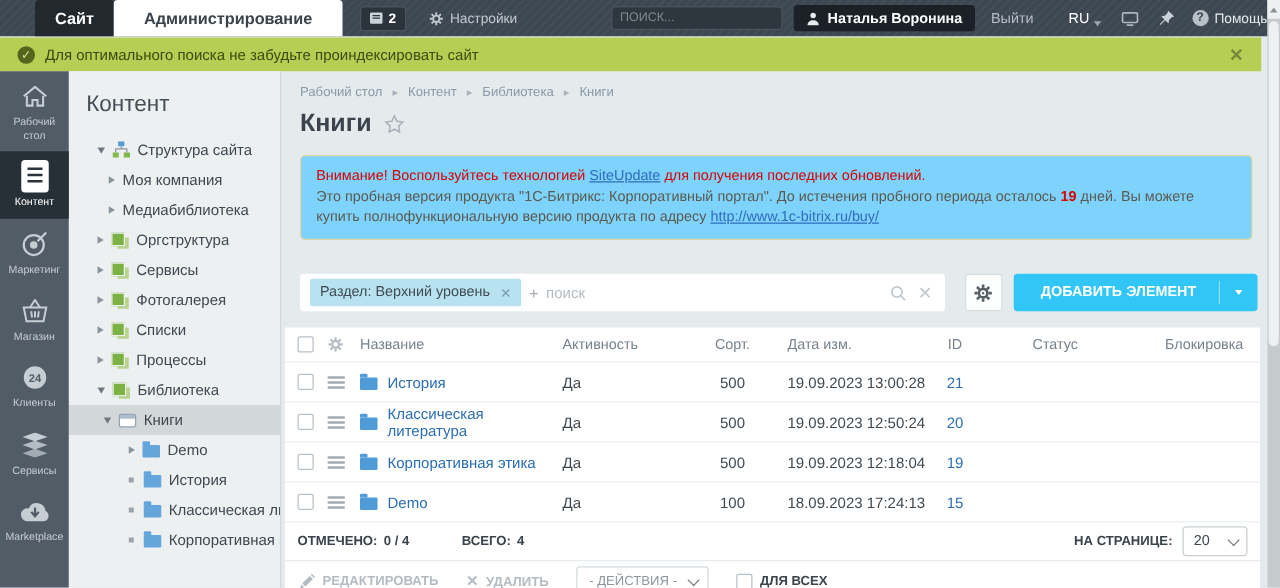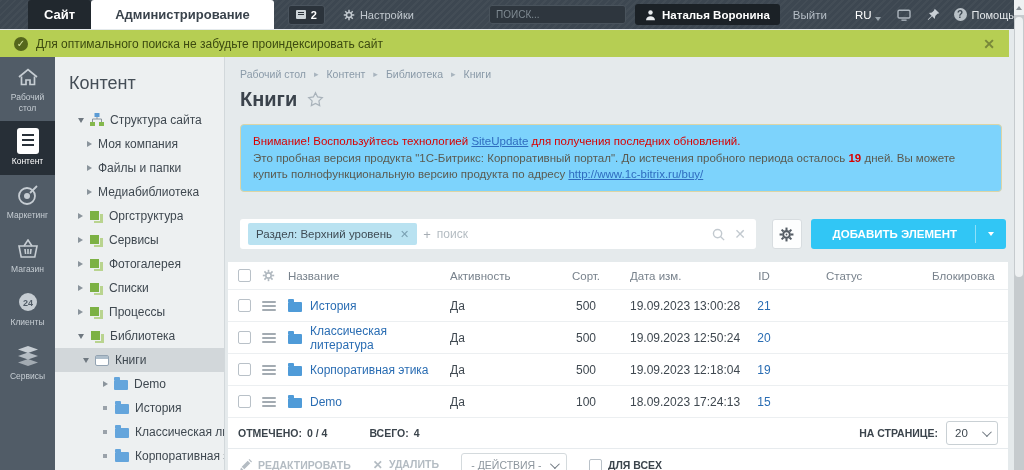--- a/index.html
+++ b/index.html
@@ -134,21 +134,21 @@
   .cf-group { margin-right:42px; display:flex; gap:5px; }
   .per-page { margin-left:auto; display:flex; align-items:center; gap:8px; font-weight:bold; }
   .pp-select { width:52px; height:24px; border:1px solid #c9d0d4; border-radius:3px; background:#fff;
     display:flex; align-items:center; justify-content:space-between; padding:0 8px; cursor:pointer;
     font-weight:normal; color:#3f4850; font-size:11.5px; }
   .chev { width:7px; height:7px; border-right:1.5px solid #6f7880; border-bottom:1.5px solid #6f7880;
     transform:rotate(45deg) translateY(-2px); }
 
   .action-bar { border-top:1px solid #e7ebee; height:33px; display:flex; align-items:center;
     padding:0 12px; gap:22px; }
-  .act-btn { display:flex; align-items:flex-start; gap:6px; color:#b4bcc3; font-size:10.5px; font-weight:bold; cursor:default; }
+  .act-btn { display:flex; align-items:flex-end; gap:6px; color:#b4bcc3; font-size:10.5px; font-weight:bold; cursor:default; }
   .act-select { width:106px; height:25px; border:1px solid #d4dadd; border-radius:3px; display:flex;
     align-items:center; justify-content:center; gap:8px; color:#8d969e; font-size:10.5px; cursor:pointer; }
   .for-all { display:flex; align-items:center; gap:6px; color:#3b444c; font-size:10.5px; font-weight:bold; }
 
   
   .scrollbar { position:absolute; right:0; top:0; width:10px; height:470px; background:#c6cbce; z-index:9; }
   .sb-up { position:absolute; top:0; left:0; width:10px; height:15px; background:#eef1f2;
     display:flex; align-items:center; justify-content:center; cursor:pointer; }
   .sb-up::after { content:""; width:0; height:0; border-left:3px solid transparent; border-right:3px solid transparent;
     border-bottom:4px solid #8a9298; }
@@ -273,42 +273,47 @@
   <div class="nav-item">
     <span class="nav-svg">
         <svg width="24" height="20" viewBox="0 0 24 20" fill="#c6cdd3">
           <path d="M12 0 22 3.5 12 7 2 3.5z"></path>
           <path d="M12 6.5 22 10 12 13.5 2 10z" opacity=".85"></path>
           <path d="M12 13 22 16.5 12 20 2 16.5z" opacity=".7"></path>
         </svg>
       </span>
     <span class="nav-label">Сервисы</span>
   </div>
+  <div class="nav-item">
+    <span class="nav-svg">
+        <svg width="26" height="18" viewBox="0 0 26 18">
+          <path d="M7 17a5.2 5.2 0 1 1 1-10.3A7 7 0 0 1 21.4 8.7 4.4 4.4 0 0 1 20 17z" fill="#c6cdd3"></path>
+          <path d="M13 6v6M10 9.5l3 3.5 3-3.5" stroke="#515c67" stroke-width="1.8" fill="none"></path>
+        </svg>
+      </span>
+    <span class="nav-label">Marketplace</span>
+  </div>
 </div>
 
 <div class="tree">
   <div class="tree-title">Контент</div>
 
   <div class="tree-item lvl0">
     <span class="arr-d"></span>
     <svg width="14" height="14" viewBox="0 0 14 14">
         <rect x="4.5" y="0" width="5" height="4" fill="#5b9bd5"></rect>
         <path d="M7 4v2M2.5 6h9M2.5 6v3M11.5 6v3" stroke="#8a949c" fill="none"></path>
         <rect x="0" y="9" width="5" height="4" fill="#84b84c"></rect>
         <rect x="9" y="9" width="5" height="4" fill="#84b84c"></rect>
       </svg>
     <span class="tree-label">Структура сайта</span>
   </div>
   <div class="tree-item lvl1b">
     <span class="arr-r"></span>
     <span class="tree-label">Моя компания</span>
-  </div>
-  <div class="tree-item lvl1b">
-    <span class="arr-r"></span>
-    <span class="tree-label">Файлы и папки</span>
   </div>
   <div class="tree-item lvl1b">
     <span class="arr-r"></span>
     <span class="tree-label">Медиабиблиотека</span>
   </div>
   <div class="tree-item lvl0">
     <span class="arr-r"></span>
     <span class="ib-icon"></span>
     <span class="tree-label">Оргструктура</span>
   </div>

